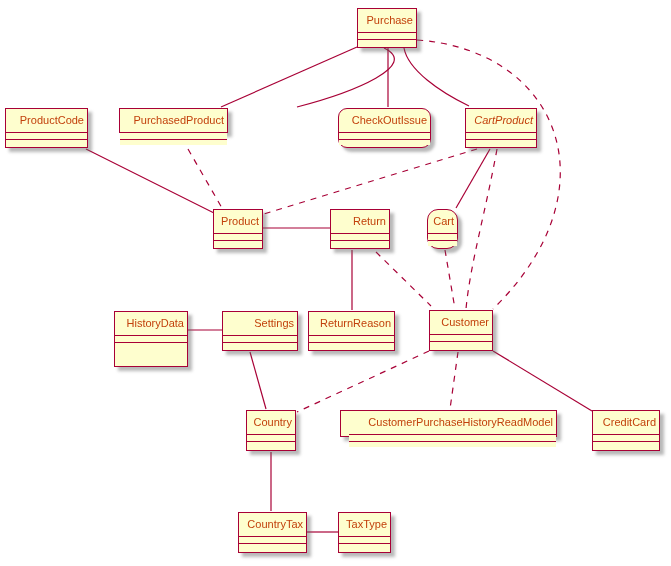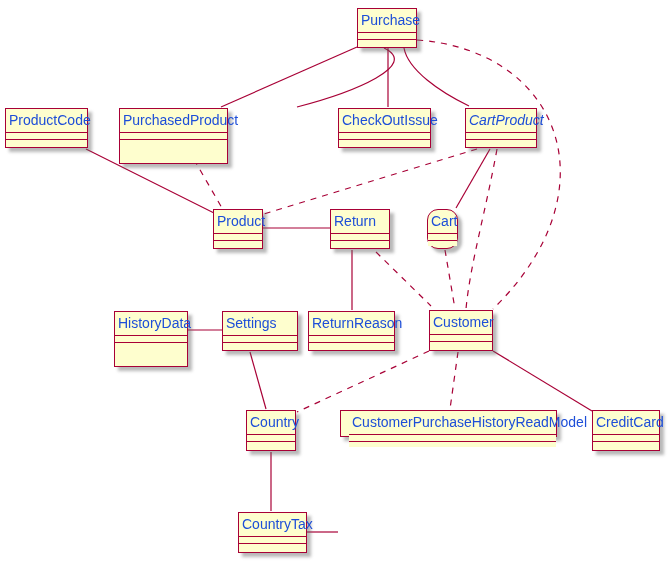--- a/index.html
+++ b/index.html
@@ -19,23 +19,23 @@
   .uml-node {
     position: absolute;
     box-sizing: border-box;
     border: 1.5px solid #A80036;
     background: #FEFECE;
     box-shadow: 4px 4px 3px rgba(100,100,100,0.45);
   }
   .uml-title {
     height: 23px;
     line-height: 23px;
-    text-align: left;
-    font-size: 14px;
-    color: #1d4ed8;
+    text-align: right;
+    font-size: 11px;
+    color: #c2410c;
     white-space: nowrap;
     padding: 0 3px;
     overflow: visible;
   }
   .uml-compartment {
     height: 5.5px;
     border-top: 1.5px solid #A80036;
     background: #FEFECE;
   }
 </style>
@@ -69,26 +69,26 @@
     <div class="uml-node" style="left: 357px; top: 8px; width: 60px; height: 40px; background: rgb(254, 254, 206); border-color: rgb(168, 0, 54);">
       <div class="uml-title">Purchase</div>
       <div class="uml-compartment" style="border-top-color: rgb(168, 0, 54);"></div>
       <div class="uml-compartment" style="border-top-color: rgb(168, 0, 54);"></div>
     </div>
     <div class="uml-node" style="left: 5px; top: 108px; width: 83px; height: 40px; background: rgb(254, 254, 206); border-color: rgb(168, 0, 54);">
       <div class="uml-title">ProductCode</div>
       <div class="uml-compartment" style="border-top-color: rgb(168, 0, 54);"></div>
       <div class="uml-compartment" style="border-top-color: rgb(168, 0, 54);"></div>
     </div>
-    <div class="uml-node" style="left: 119px; top: 108px; width: 109px; height: 56px; background: rgb(254, 254, 206); border-color: rgb(168, 0, 54);">
+    <div class="uml-node" style="left: 119px; top: 108px; width: 109px; height: 25px; background: rgb(254, 254, 206); border-color: rgb(168, 0, 54);">
       <div class="uml-title">PurchasedProduct</div>
       <div class="uml-compartment" style="border-top-color: rgb(168, 0, 54);"></div>
       <div class="uml-compartment" style="border-top-color: rgb(168, 0, 54);"></div>
     </div>
-    <div class="uml-node" style="left: 338px; top: 108px; width: 93px; height: 40px; background: rgb(254, 254, 206); border-color: rgb(168, 0, 54);">
+    <div class="uml-node" style="left: 338px; top: 108px; width: 93px; height: 40px; background: rgb(254, 254, 206); border-color: rgb(168, 0, 54); border-radius: 9px;">
       <div class="uml-title">CheckOutIssue</div>
       <div class="uml-compartment" style="border-top-color: rgb(168, 0, 54);"></div>
       <div class="uml-compartment" style="border-top-color: rgb(168, 0, 54);"></div>
     </div>
     <div class="uml-node" style="left: 465px; top: 108px; width: 72px; height: 40px; background: rgb(254, 254, 206); border-color: rgb(168, 0, 54); font-style: italic;">
       <div class="uml-title">CartProduct</div>
       <div class="uml-compartment" style="border-top-color: rgb(168, 0, 54);"></div>
       <div class="uml-compartment" style="border-top-color: rgb(168, 0, 54);"></div>
     </div>
     <div class="uml-node" style="left: 213px; top: 209px; width: 50px; height: 40px; background: rgb(254, 254, 206); border-color: rgb(168, 0, 54);">
@@ -139,13 +139,18 @@
     <div class="uml-node" style="left: 592px; top: 410px; width: 68px; height: 41px; background: rgb(254, 254, 206); border-color: rgb(168, 0, 54);">
       <div class="uml-title">CreditCard</div>
       <div class="uml-compartment" style="border-top-color: rgb(168, 0, 54);"></div>
       <div class="uml-compartment" style="border-top-color: rgb(168, 0, 54);"></div>
     </div>
     <div class="uml-node" style="left: 238px; top: 512px; width: 69px; height: 41px; background: rgb(254, 254, 206); border-color: rgb(168, 0, 54);">
       <div class="uml-title">CountryTax</div>
       <div class="uml-compartment" style="border-top-color: rgb(168, 0, 54);"></div>
       <div class="uml-compartment" style="border-top-color: rgb(168, 0, 54);"></div>
     </div>
+    <div class="uml-node" style="left: 338px; top: 512px; width: 53px; height: 41px; background: rgb(254, 254, 206); border-color: rgb(168, 0, 54);">
+      <div class="uml-title">TaxType</div>
+      <div class="uml-compartment" style="border-top-color: rgb(168, 0, 54);"></div>
+      <div class="uml-compartment" style="border-top-color: rgb(168, 0, 54);"></div>
+    </div>
   </div>
 
 </body></html>

